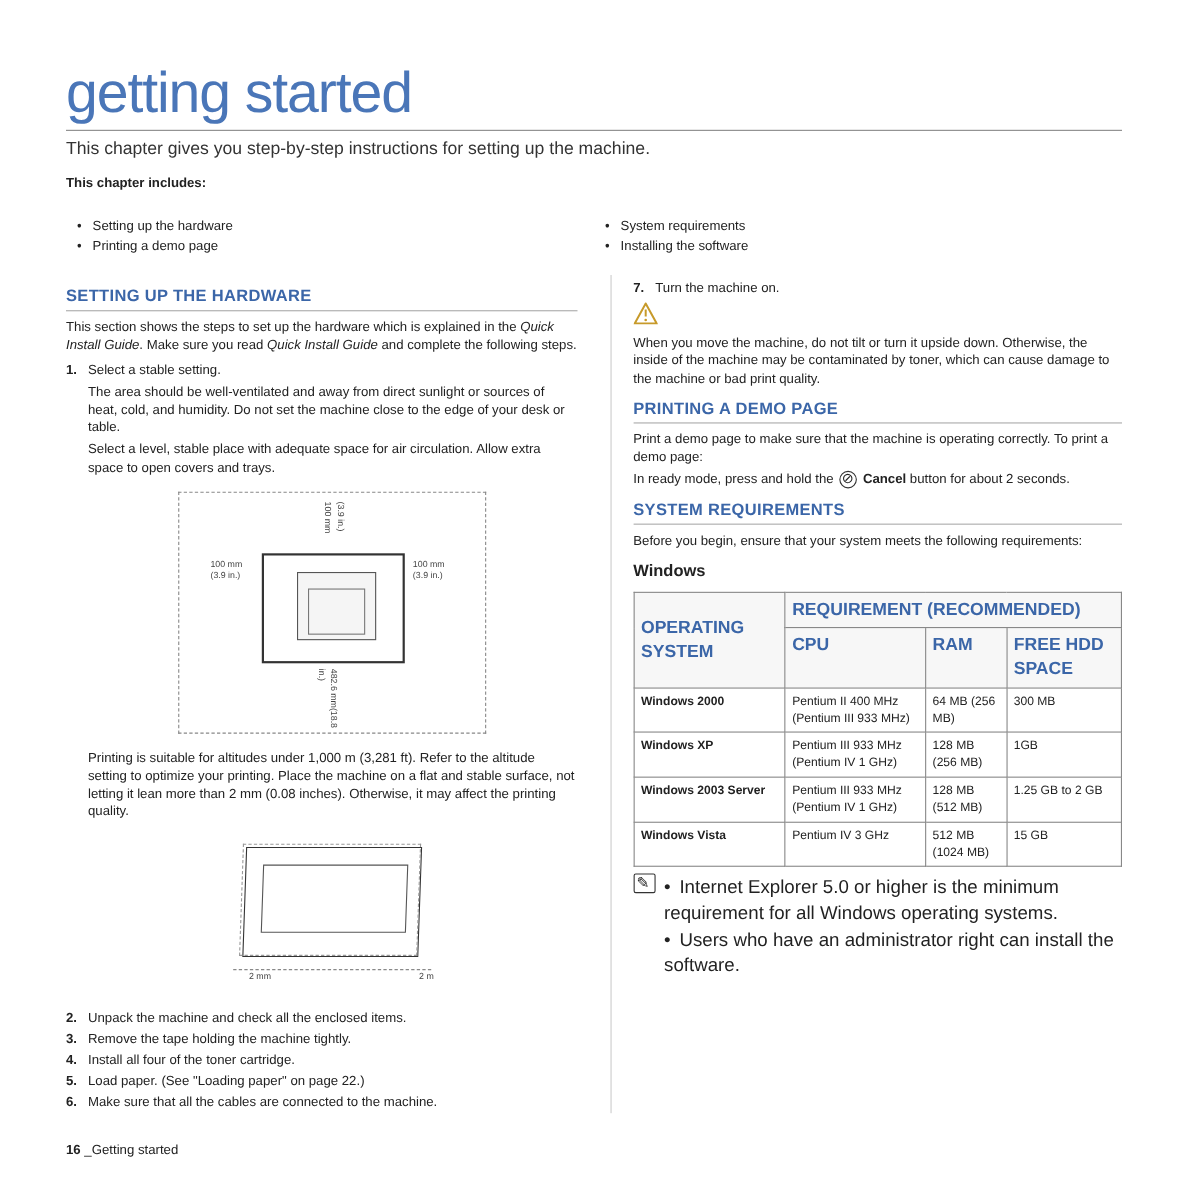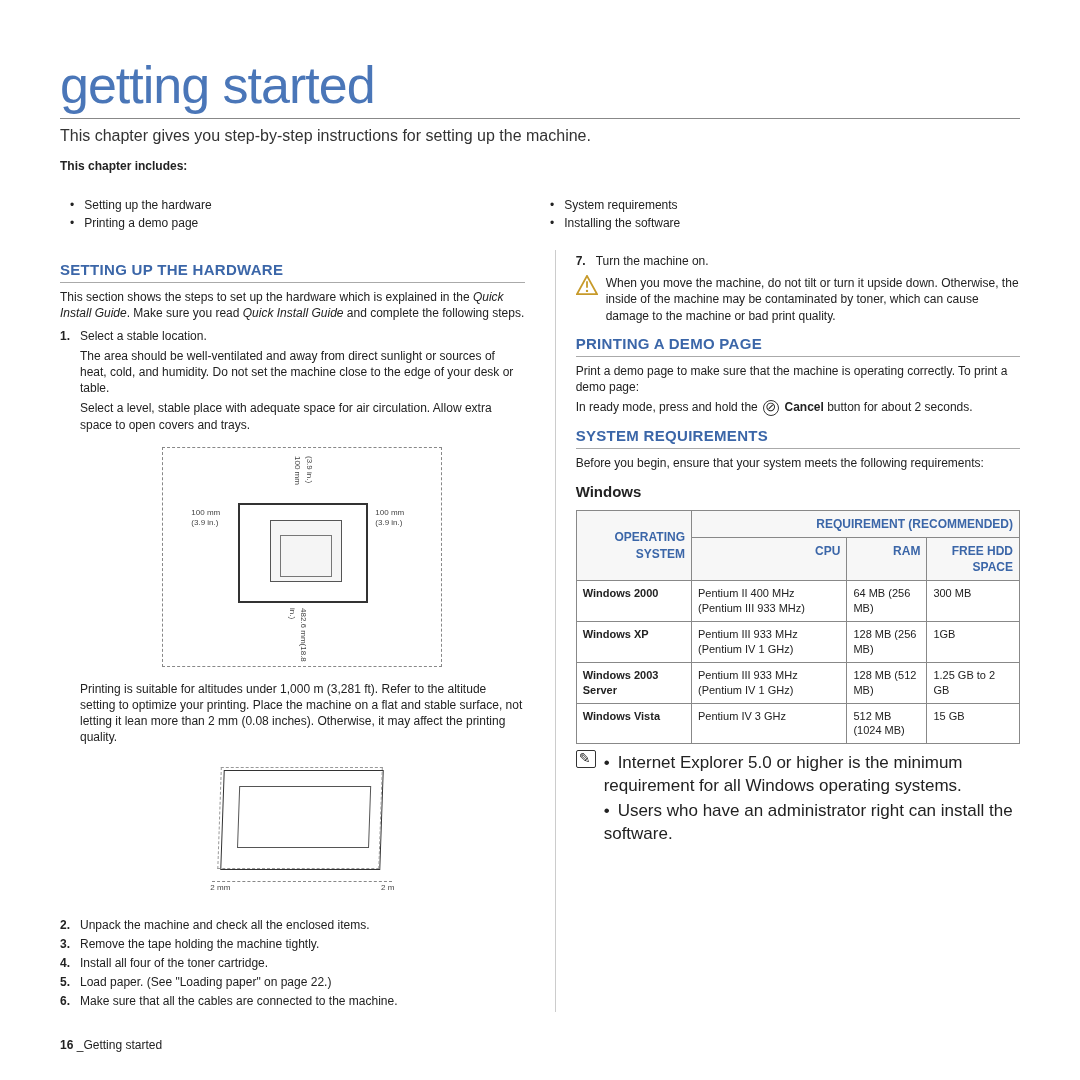--- a/index.html
+++ b/index.html
@@ -66,41 +66,41 @@
   }
   .printer-iso::before {
     content:""; position:absolute; left:15px; top:15px; width:130px; height:60px;
     border:1px solid #555;
   }
   .printer-iso::after {
     content:""; position:absolute; left:-4px; top:-4px; width:160px; height:100px;
     border:1px dashed #999;
   }
   .base-line { position:absolute; bottom:18px; left:30px; right:30px; border-top:1px dashed #888; }
-  .warn-row { display:flex; gap:8px; margin:6px 0; }
+  .warn-row { display:flex; gap:8px; margin:6px 0;flex-direction:column; }
   .warn-icon {
     width: 22px; height: 20px; flex-shrink:0; position:relative;
   }
   .warn-icon svg { width:22px; height:20px; }
   .note-row { display:flex; gap:8px; margin:6px 0; align-items:flex-start;}
   .note-icon { width:20px; height:18px; border:1.5px solid #333; border-radius:2px; flex-shrink:0; position:relative;}
   .note-icon::after{ content:"✎"; position:absolute; left:2px; top:-2px; font-size:14px;}
   .cancel-icon {
     display:inline-block; width:16px; height:16px; border:1.5px solid #333; border-radius:50%;
     vertical-align:middle; position:relative; margin:0 2px;
   }
   .cancel-icon::after{ content:"⊘"; position:absolute; left:1px; top:-3px; font-size:13px;}
   h3.sub { font-size: 15px; font-weight: bold; margin: 10px 0 3px 0; }
   table.req {
     border-collapse: collapse; width: 100%; margin-top: 8px; font-size: 11px;
   }
   table.req th, table.req td {
     border: 1px solid #888; padding: 5px 6px; text-align: left; vertical-align: top;
   }
-  table.req th { color: #3b66a8; font-weight: bold; background:#f7f7f7; text-align:right; font-size:12px;}
+  table.req th { color: #3b66a8; font-weight: bold; background:#f7f7f7; text-align:left; font-size:16px;}
   table.req th.os { vertical-align: middle; }
   .os-cell { font-weight: bold; font-size:11px;}
   .footer { position: absolute; bottom: 28px; left: 60px; font-size: 12px; }
   .footer b { font-weight: bold; }
   ul.notelist { list-style:none; padding-left:0; font-size:17px;}
   ul.notelist li::before { content:"•"; margin-right:8px;}
   ul.notelist li { margin:2px 0;}
 </style>
 </head>
 <body>
@@ -131,41 +131,41 @@
     <h2 class="sec">SETTING UP THE HARDWARE</h2>
     <hr class="sec-rule">
     <p>
       <span>This section shows the steps to set up the hardware which is explained in the </span><em>Quick Install Guide</em><span>. Make sure you read </span><em>Quick Install Guide</em><span> and complete the following steps.</span>
     </p>
 
     <div class="step-wrap">
       <div class="step">
         <div class="step-num">1.</div>
         <div class="step-body">
-          <div>Select a stable location.</div>
+          <div>Select a stable setting.</div>
           <p>The area should be well-ventilated and away from direct sunlight or sources of heat, cold, and humidity. Do not set the machine close to the edge of your desk or table.</p>
           <p>Select a level, stable place with adequate space for air circulation. Allow extra space to open covers and trays.</p>
 
           <div class="figure fig1">
             <div class="printer-top"></div>
             <span class="dim" style="left:128px; top:8px; writing-mode:vertical-rl;">100 mm</span>
             <span class="dim" style="left:140px; top:8px; writing-mode:vertical-rl;">(3.9 in.)</span>
             <span class="dim" style="left:28px; top:60px;">100 mm</span>
             <span class="dim" style="left:28px; top:70px;">(3.9 in.)</span>
             <span class="dim" style="left:212px; top:60px;">100 mm</span>
             <span class="dim" style="left:212px; top:70px;">(3.9 in.)</span>
             <span class="dim" style="left:123px; top:160px; writing-mode:vertical-rl;">482.6 mm(18.8 in.)</span>
           </div>
 
           <p>Printing is suitable for altitudes under 1,000 m (3,281 ft). Refer to the altitude setting to optimize your printing. Place the machine on a flat and stable surface, not letting it lean more than 2 mm (0.08 inches). Otherwise, it may affect the printing quality.</p>
 
           <div class="fig2">
             <div class="printer-iso"></div>
             <div class="base-line"></div>
-            <span class="dim" style="left:28px; bottom:6px;">2 mm</span>
+            <span class="dim" style="left:44px; bottom:6px;">2 mm</span>
             <span class="dim" style="right:28px; bottom:6px;">2 m</span>
           </div>
         </div>
       </div>
 
       <div class="step">
           <div class="step-num">2.</div>
           <div class="step-body">Unpack the machine and check all the enclosed items.</div>
         </div>
       <div class="step">

